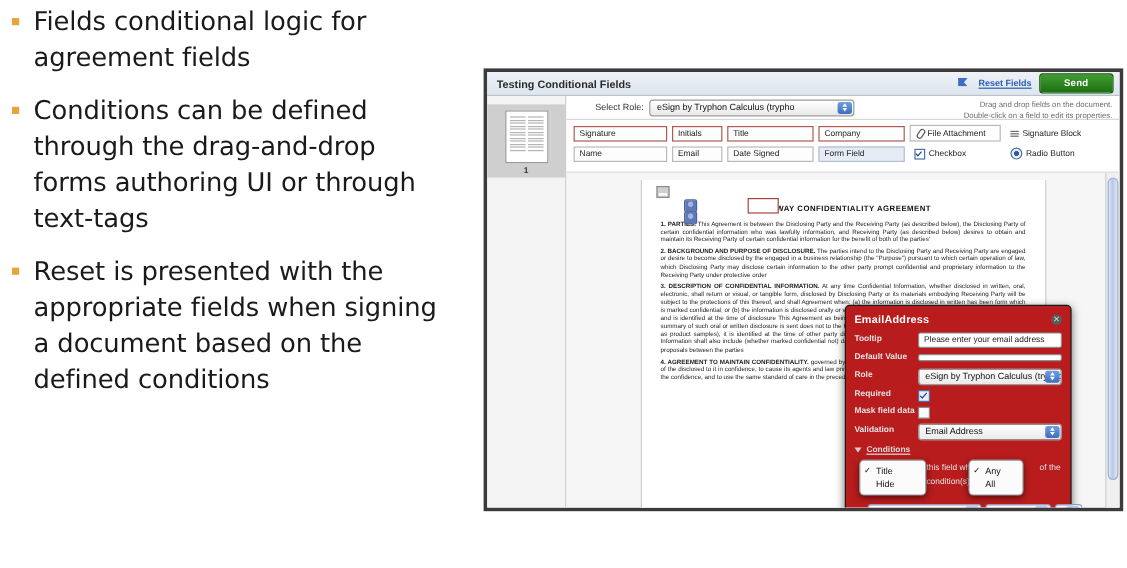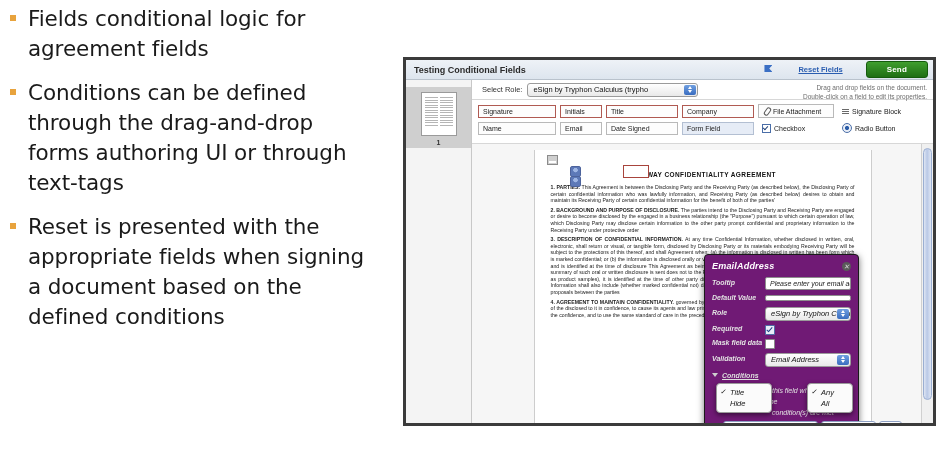--- a/index.html
+++ b/index.html
@@ -27,21 +27,21 @@
     position:absolute;left:403px;top:57px;width:533px;height:369px;
     border:3px solid #3b3b3b;box-sizing:border-box;background:#ffffff;
     overflow:hidden;
   }
   #app-titlebar{
     height:20px;background:linear-gradient(#eef2f7,#dde5ee);
     border-bottom:1px solid #b9c2cc;display:flex;align-items:center;
     justify-content:space-between;padding:0 5px 0 8px;box-sizing:border-box;
   }
   #app-title{font-size:9px;font-weight:bold;color:#2b2b2b;}
-  .titlebar-right{display:flex;align-items:center;gap:23px;}
+  .titlebar-right{display:flex;align-items:center;gap:6px;}
   #reset-fields{font-size:7.5px;color:#2a5db0;text-decoration:underline;font-weight:bold;}
   #flag-icon{width:11px;height:9px;position:relative;}
   #flag-icon:before{
     content:"";position:absolute;left:0;top:0;width:8px;height:7px;
     background:#3a6fc4;clip-path:polygon(0 0,100% 0,60% 50%,100% 100%,0 100%);
   }
   #send-button{
     background:linear-gradient(#3f9e2e,#1f6f14);border:1px solid #155c0d;
     border-radius:3px;color:#fff;font-size:8px;font-weight:bold;
     padding:3px 20px;letter-spacing:.2px;
@@ -57,21 +57,21 @@
     width:36px;height:44px;background:#fff;border:1px solid #9a9a9a;
     margin:0 auto;display:flex;gap:2px;padding:4px 3px;box-sizing:border-box;
   }
   .thumb-col{flex:1;display:flex;flex-direction:column;gap:1.5px;}
   .thumb-col i{display:block;height:1px;background:#b5b5b5;}
   #thumb-label{font-size:7px;color:#333;margin-top:3px;font-weight:bold;}
   
   #work-pane{flex:1;display:flex;flex-direction:column;min-width:0;}
   #role-bar{
     height:20px;border-bottom:1px solid #d7d7d7;display:flex;align-items:center;
-    padding:0 10px;box-sizing:border-box;background:#fff;
+    padding:0 24px;box-sizing:border-box;background:#fff;
   }
   #role-label{font-size:7.5px;color:#333;margin-right:5px;}
   .mac-select{
     background:linear-gradient(#ffffff,#e9e9e9);border:1px solid #9b9b9b;
     border-radius:3px;font-size:7.5px;color:#111;
     padding:1.5px 16px 1.5px 5px;position:relative;white-space:nowrap;
     overflow:hidden;text-overflow:clip;
   }
   .mac-select .arrows{
     position:absolute;right:1px;top:1px;bottom:1px;width:12px;
@@ -157,24 +157,24 @@
     position:absolute;right:0;top:0;bottom:0;width:11px;background:#f0f0f0;
     border-left:1px solid #d0d0d0;
   }
   #doc-scroll-thumb{
     position:absolute;left:1px;right:1px;top:4px;height:250px;border-radius:5px;
     background:linear-gradient(90deg,#dfe6f3,#b9c8e6 45%,#dfe6f3);
     border:1px solid #9aaed2;
   }
   
   #field-dialog{
-    position:absolute;left:232px;top:110px;width:155px;
-    background:#701a75;border:1px solid #1a1a1a;border-radius:4px;
+    position:absolute;left:232px;top:110px;width:189px;
+    background:#b91c1c;border:1px solid #1a1a1a;border-radius:4px;
     box-shadow:0 2px 7px rgba(0,0,0,.55);
-    padding:6px 7px 6px 7px;box-sizing:border-box;z-index:30;font-style:italic;
+    padding:6px 7px 6px 7px;box-sizing:border-box;z-index:30;
   }
   #dialog-titlebar{display:flex;align-items:center;justify-content:space-between;margin-bottom:6px;}
   #dialog-title{font-size:9px;font-weight:bold;color:#fff;letter-spacing:.2px;}
   #dialog-close{
     width:9px;height:9px;border-radius:50%;background:#5a5a5a;color:#d6d6d6;
     font-size:7px;line-height:9px;text-align:center;flex:0 0 auto;
   }
   .dlg-row{display:flex;align-items:center;margin-bottom:4px;}
   .dlg-label{font-size:7px;color:#e2e2e2;font-weight:bold;width:53px;flex:0 0 auto;line-height:8.5px;}
   .dlg-input{

